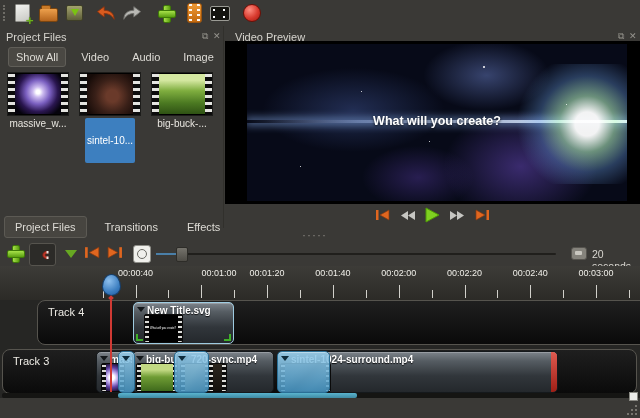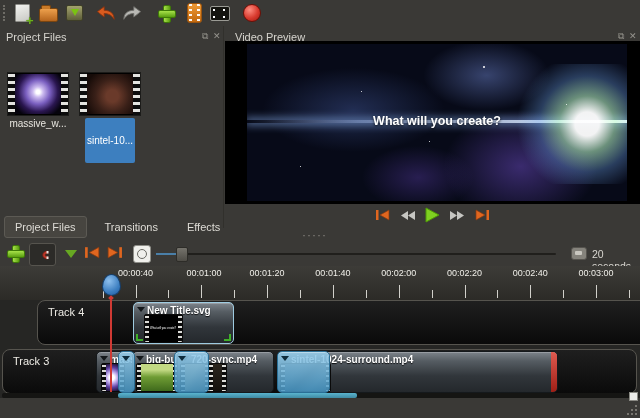--- a/index.html
+++ b/index.html
@@ -181,33 +181,50 @@
   </div>
 
   <div class="phead" style="left:6px;top:31px">Project Files</div>
   <span class="phead-ico" style="left:202px;top:31px">⧉</span>
   <span class="phead-ico" style="left:213px;top:31px">✕</span>
   <div class="phead" style="left:235px;top:31px">Video Preview</div>
   <span class="phead-ico" style="left:618px;top:31px">⧉</span>
   <span class="phead-ico" style="left:629px;top:31px">✕</span>
   <div class="vline"></div>
 
+  <div class="ftabrow">
+    <span class="ftab sel">Show All</span>
+    <span class="ftab">Video</span>
+    <span class="ftab">Audio</span>
+    <span class="ftab">Image</span>
+    <input class="finput" placeholder="Filter" style="">
+    <svg class="brush" viewBox="0 0 16 16">
+      <path d="M10 1 L15 6 L9 12 L4 7 Z" fill="#b8b6b0"></path>
+        <path d="M4 8 L8 12 L5 15 L1 11 Z" fill="#8f8d87"></path>
+    </svg>
+  </div>
 
   <div class="fgrid">
       <div class="fcell">
         <div class="fthumb film">
           <div class="fimg ph-massive"></div>
         </div>
         <div class="flabel">massive_w...</div>
       </div>
       <div class="fcell">
         <div class="fthumb film">
           <div class="fimg ph-sintel"></div>
         </div>
         <div class="flabel sel">sintel-10...</div>
+      </div>
+      <div class="fcell">
+        <div class="fthumb film">
+          <div class="fimg ph-bigbuck"></div>
+        </div>
+        <div class="flabel">big-buck-...</div>
       </div>
     </div>
 
   <div class="dockrow">
     <span class="dtab sel">Project Files</span>
     <span class="dtab">Transitions</span>
     <span class="dtab">Effects</span>
   </div>
 
   <div class="preview-black">
@@ -286,21 +303,21 @@
     <div class="slider-fill"></div>
     <div class="slider-handle"></div>
     <div class="zoomico"></div>
     <div class="zoomlabel">20 seconds</div>
   </div>
 
   <div class="ruler">
   <div class="rlabel" style="left: 135.5px;">00:00:40</div>
       <div class="tick major" style="left: 135.5px;"></div>
       <div class="tick minor" style="left: 102.6px;"></div>
-      <div class="rlabel" style="left: 204px;">00:01:00</div>
+      <div class="rlabel" style="left: 219px;">00:01:00</div>
       <div class="tick major" style="left: 201.3px;"></div>
       <div class="tick minor" style="left: 168.4px;"></div>
       <div class="rlabel" style="left: 267.1px;">00:01:20</div>
       <div class="tick major" style="left: 267.1px;"></div>
       <div class="tick minor" style="left: 234.2px;"></div>
       <div class="rlabel" style="left: 332.9px;">00:01:40</div>
       <div class="tick major" style="left: 332.9px;"></div>
       <div class="tick minor" style="left: 300px;"></div>
       <div class="rlabel" style="left: 398.7px;">00:02:00</div>
       <div class="tick major" style="left: 398.7px;"></div>

